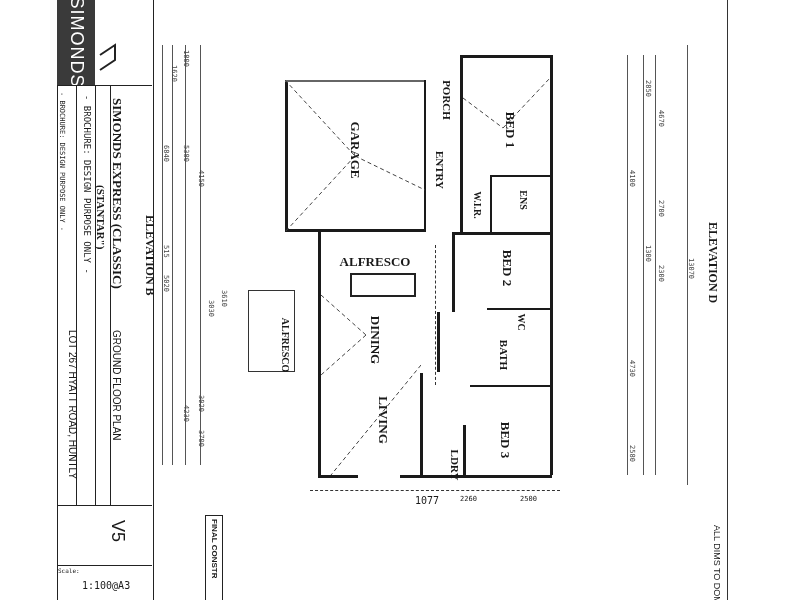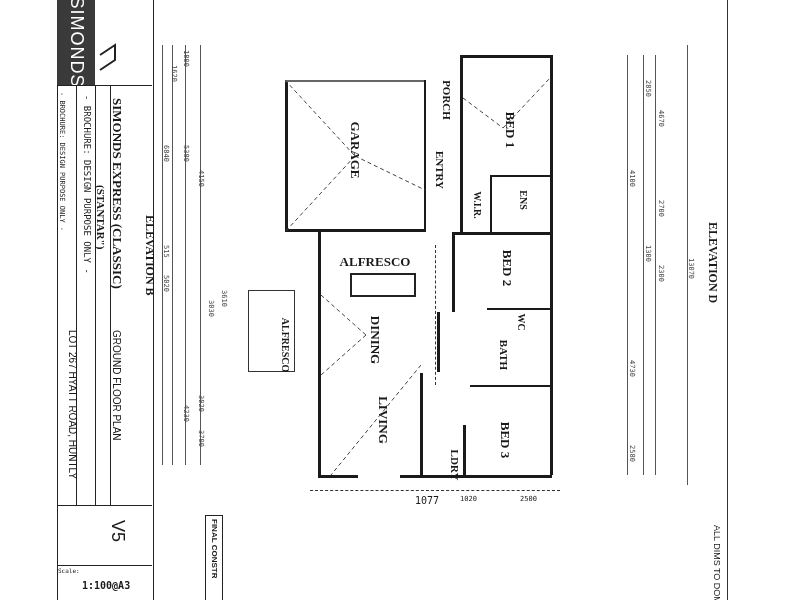--- a/index.html
+++ b/index.html
@@ -42,21 +42,21 @@
 <span class="vtext" style="left:92px;top:95px;font-size:9px;">- BROCHURE: DESIGN PURPOSE ONLY -</span>
 <span class="vtext serif" style="left:107px;top:185px;font-size:11px;">(STANTAR")</span>
 <span class="vtext serif" style="left:125px;top:98px;font-size:13px;">SIMONDS EXPRESS (CLASSIC)</span>
 
 <div class="abs" style="left:57px;top:505px;width:95px;height:1px;background:#222"></div>
 <span class="vtext" style="left:122px;top:330px;font-size:10px;font-family:'Liberation Sans',sans-serif;">GROUND FLOOR PLAN</span>
 <span class="vtext" style="left:78px;top:330px;font-size:10px;font-family:'Liberation Sans',sans-serif;">LOT 267 HYATT ROAD, HUNTLY</span>
 <span class="vtext" style="left:128px;top:520px;font-size:18px;font-family:'Liberation Sans',sans-serif;">V5</span>
 <div class="abs" style="left:57px;top:565px;width:95px;height:1px;background:#222"></div>
 <span class="abs" style="left:58px;top:567px;font-size:6px;">Scale:</span>
-<span class="abs" style="left:82px;top:580px;font-size:10px;font-weight:bold;">1:100@A3</span>
+<span class="abs" style="left:82px;top:580px;font-size:10px;">1:100@A3</span>
 
 <div class="thin" style="left:162px;top:45px;width:1px;height:420px;"></div>
 <div class="thin" style="left:172px;top:45px;width:1px;height:420px;"></div>
 <div class="thin" style="left:185px;top:45px;width:1px;height:420px;"></div>
 <div class="thin" style="left:200px;top:45px;width:1px;height:420px;"></div>
 <span class="vtext serif" style="left:157px;top:215px;font-size:12px;">ELEVATION B</span>
 <span class="dim" style="left:190px;top:50px">1800</span>
 <span class="dim" style="left:178px;top:65px">1620</span>
 <span class="dim" style="left:190px;top:145px">5380</span>
 <span class="dim" style="left:205px;top:170px">4150</span>
@@ -124,21 +124,21 @@
   <div class="wall" style="left:463px;top:425px;width:3px;height:53px"></div>
   <div class="wall" style="left:400px;top:475px;width:152px;height:3px"></div>
   <span class="room-label" style="left:455px;top:465px;font-size:11px">LDRY</span>
   <span class="room-label" style="left:505px;top:440px">BED 3</span>
 
   <div class="abs" style="left:248px;top:290px;width:45px;height:80px;border:1px solid #333"></div>
   <span class="room-label" style="left:285px;top:345px;font-size:10px">ALFRESCO</span>
 
   <div class="dash" style="left:310px;top:490px;width:250px"></div>
   <span class="abs" style="left:415px;top:495px;font-size:10px">1077</span>
-  <span class="abs" style="left:460px;top:495px;font-size:7px">1020</span>
+  <span class="abs" style="left:460px;top:495px;font-size:7px">2260</span>
   <span class="abs" style="left:520px;top:495px;font-size:7px">2500</span>
 </div>
 
 <div class="thin" style="left:627px;top:55px;width:1px;height:420px;"></div>
 <div class="thin" style="left:643px;top:55px;width:1px;height:420px;"></div>
 <div class="thin" style="left:655px;top:55px;width:1px;height:420px;"></div>
 <div class="thin" style="left:687px;top:45px;width:1px;height:440px;"></div>
 <div class="thin" style="left:727px;top:0;width:1px;height:600px;background:#333"></div>
 <span class="vtext serif" style="left:720px;top:222px;font-size:12px;">ELEVATION D</span>
 <span class="dim" style="left:665px;top:110px">4670</span>

